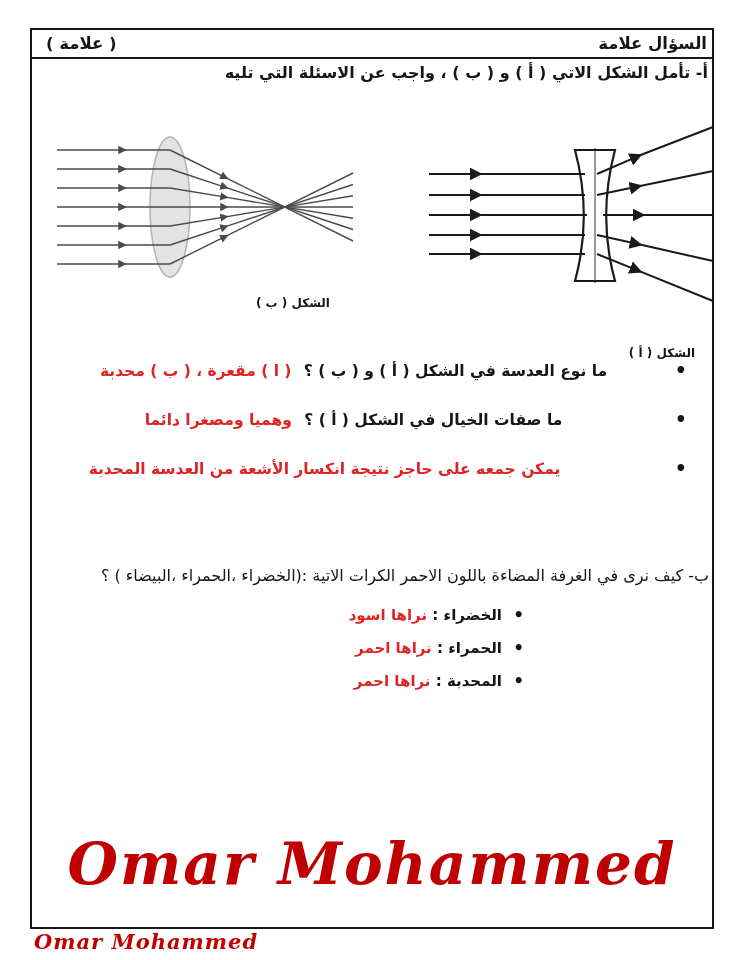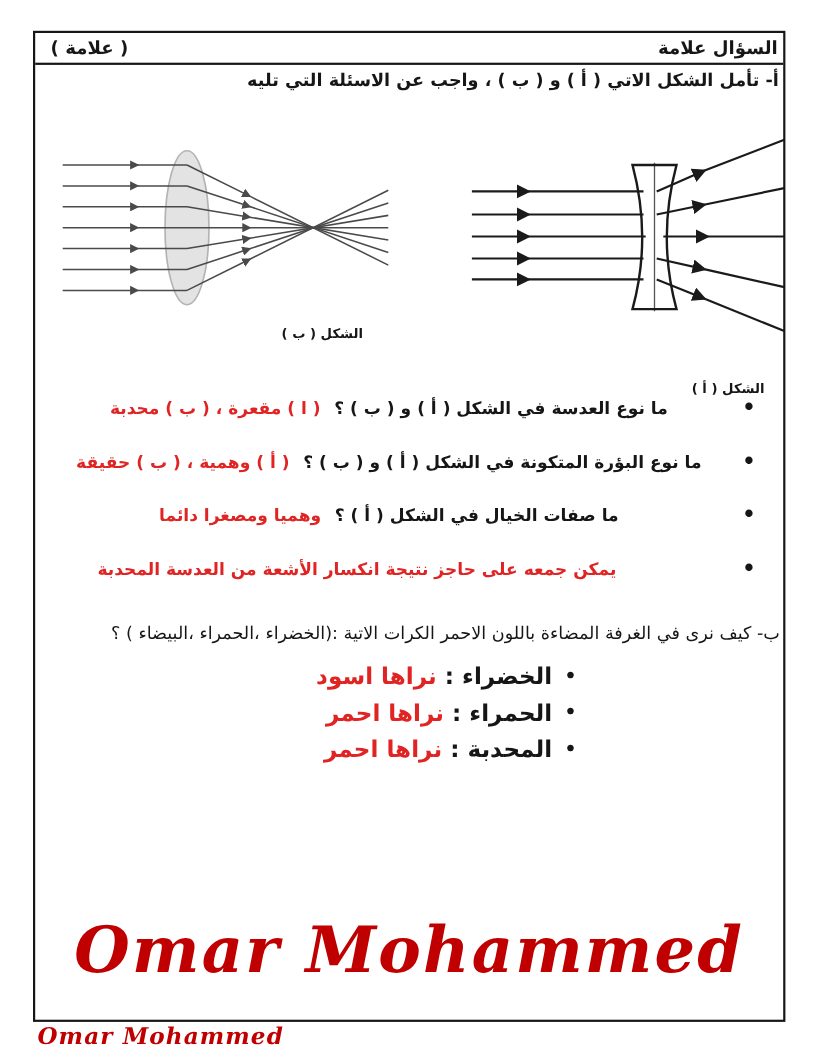--- a/index.html
+++ b/index.html
@@ -41,21 +41,21 @@
   .q-item::before { content:"\2022"; position:absolute; right:0; top:-1px; font-size:19px; }
   .q-ans { color:var(--red); margin-right:7px; }
   .q-ans2 { color:var(--red); margin:1px 58px 12px 0; }
 
   
   .partb-intro {
     position:absolute; top:536px; right:3px; left:3px;
     direction:rtl; text-align:right; font-weight:normal; font-size:16px;
   }
   .sub-list { position:absolute; top:569px; right:188px; direction:rtl; text-align:right; }
-  .sub-item { position:relative; padding-right:22px; font-weight:bold; font-size:21px; line-height:33px; }
+  .sub-item { position:relative; padding-right:22px; font-weight:bold; font-size:15px; line-height:33px; }
   .sub-item::before { content:"\2022"; position:absolute; right:0; top:0; font-size:17px; }
   .sub-ans { color:var(--red); }
 
   
   .signature {
     position:absolute; top:800px; left:0; right:0; text-align:center;
     font-family:"DejaVu Serif", serif; font-style:italic; font-weight:bold;
     font-size:58px; color:var(--sigred); letter-spacing:2px;
   }
   .footer-sig {
@@ -155,24 +155,20 @@
     </g>
   </svg>
   <div class="fig-label labA">الشكل ( أ )</div>
 
   <div class="q-list">
     <div class="q-item">
       <span>ما نوع العدسة في الشكل ( أ ) و ( ب ) ؟</span>
       <span class="q-ans">( ا ) مقعرة ، ( ب ) محدبة</span>
     </div>
     <div class="q-item">
-      <span>ما نوع البؤرة المتكونة في الشكل ( أ ) و ( ب ) ؟</span>
-      <span class="q-ans">( أ ) وهمية ، ( ب ) حقيقة</span>
-    </div>
-    <div class="q-item">
       <span>ما صفات الخيال في الشكل ( أ ) ؟</span>
       <span class="q-ans">وهميا ومصغرا دائما</span>
     </div>
     <div class="q-item">
       <div class="q-ans2">يمكن جمعه على حاجز نتيجة انكسار الأشعة من العدسة المحدبة</div>
     </div>
   </div>
 
   <div class="partb-intro">ب- كيف نرى في الغرفة المضاءة باللون الاحمر الكرات الاتية :(الخضراء ،الحمراء ،البيضاء ) ؟</div>
   <div class="sub-list">

